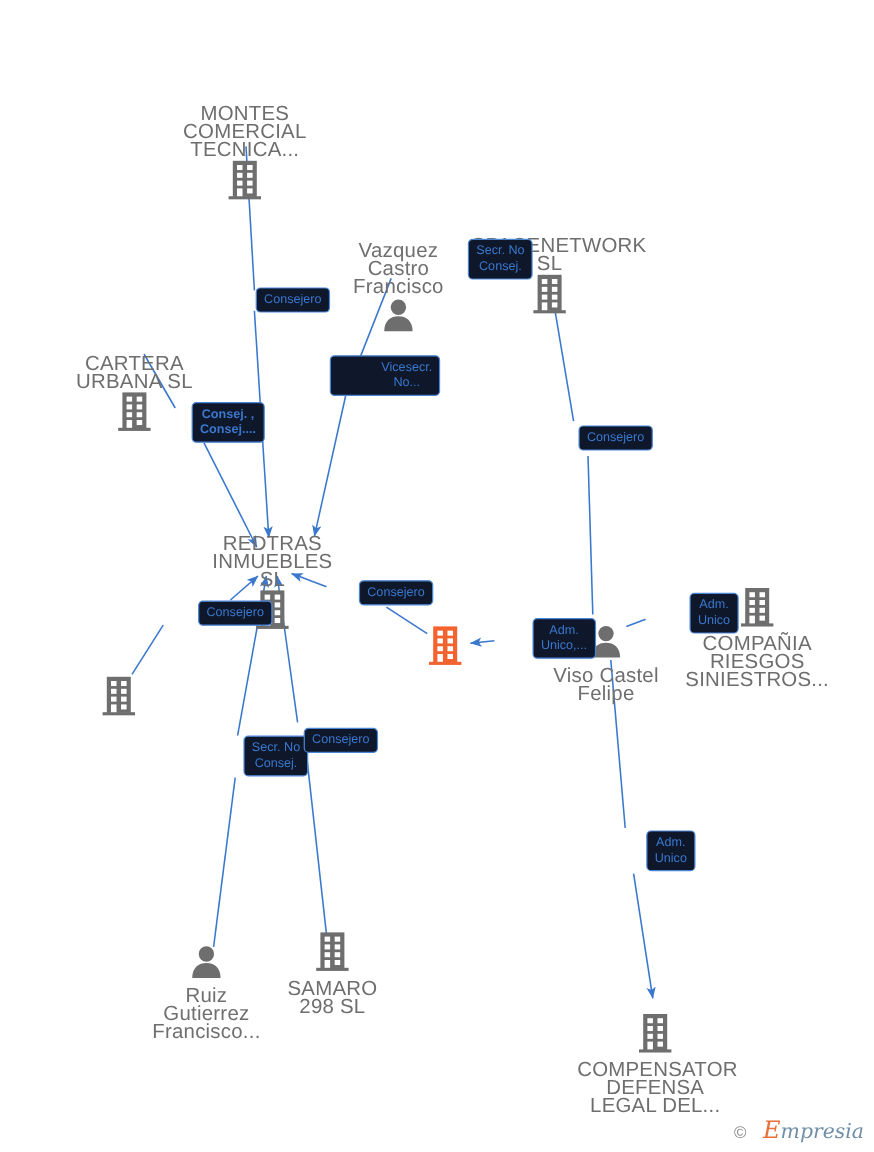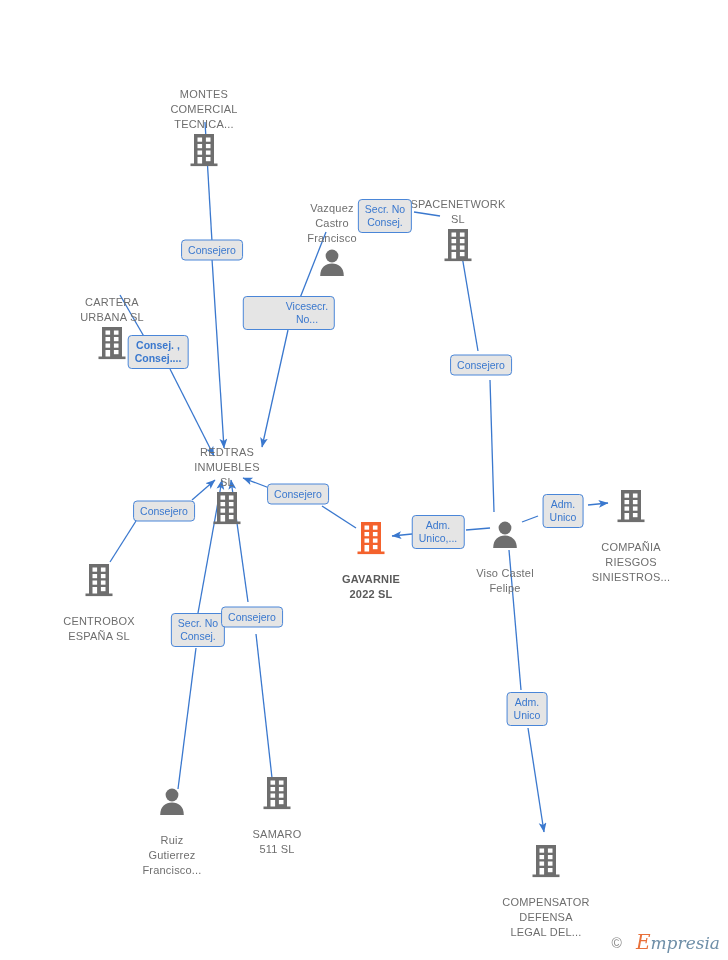--- a/index.html
+++ b/index.html
@@ -4,34 +4,35 @@
 <style>
   html,body{margin:0;padding:0;background:#ffffff;}
   body{
     width:728px;height:960px;position:relative;overflow:hidden;
     font-family:"Liberation Sans", sans-serif;
   }
   #graph{position:absolute;left:0;top:0;width:728px;height:960px;}
   .node{position:absolute;transform:translateX(-50%);text-align:center;width:130px;}
   .node .glyph{display:block;margin:0 auto;}
   .node .caption{
-    display:block;font-size:11px;line-height:15px;color:#6f6f6f;
+    display:block;font-size:17px;line-height:15px;color:#6f6f6f;
     letter-spacing:.2px;white-space:pre-line;
   }
   .node.company .caption{color:#6e6e6e;}
   .node.highlight .caption{color:#5a5a5a;font-weight:bold;}
   .cap-above .caption{margin-bottom:1px;}
-  .cap-below .caption{margin-top:13px;}
+  .cap-below .caption{margin-top:1px;}
 
   .edge-label{
     position:absolute;transform:translate(-50%,-50%);
-    border:1px solid #4a86d8;border-radius:4px;background:#e5e5e5;
+    border:1px solid #4a86d8;border-radius:4px;background:#0f172a;
     color:#3a78ce;font-size:10.5px;line-height:13px;
     padding:3px 6px;text-align:center;white-space:pre-line;
     box-sizing:border-box;
+    margin-left:32px;
   }
   .watermark{
     position:absolute;right:8px;bottom:8px;display:flex;align-items:center;gap:4px;
   }
   .watermark .copy{color:#8a8a8a;font-size:14px;line-height:14px;}
   .watermark .brand{
     color:#6f8fa8;font-size:17px;line-height:17px;
     font-family:"DejaVu Serif", serif;font-style:italic;margin-left:10px;
   }
   .watermark .brand .e{color:#e8703a;font-size:20px;}
@@ -166,22 +167,20 @@
           <rect x="1.5" y="30.5" width="27" height="2.6" fill="#f4622d"></rect>
           <rect x="8.5" y="4.5" width="4.6" height="4.2" fill="#fff"></rect>
           <rect x="16.9" y="4.5" width="4.6" height="4.2" fill="#fff"></rect>
           <rect x="8.5" y="11" width="4.6" height="4.2" fill="#fff"></rect>
           <rect x="16.9" y="11" width="4.6" height="4.2" fill="#fff"></rect>
           <rect x="8.5" y="17.5" width="4.6" height="4.2" fill="#fff"></rect>
           <rect x="16.9" y="17.5" width="4.6" height="4.2" fill="#fff"></rect>
           <rect x="8.5" y="24" width="4.6" height="6.5" fill="#fff"></rect>
           <rect x="16.9" y="24" width="4.6" height="4.2" fill="#fff"></rect>
         </svg></span>
-      <span class="caption">GAVARNIE
-2022  SL</span>
     </div>
     <div class="node person cap-below" style="left: 505px; top: 519px;">
       <span class="glyph"><svg width="30" height="30" viewBox="0 0 30 30" xmlns="http://www.w3.org/2000/svg">
           <circle cx="15" cy="9" r="6.4" fill="#6e6e6e"></circle>
           <path d="M3.2,29 C3.2,20.4 8.5,16.6 15,16.6 C21.5,16.6 26.8,20.4 26.8,29 Z" fill="#6e6e6e"></path>
         </svg></span>
       <span class="caption">Viso Castel
 Felipe</span>
     </div>
     <div class="node company cap-below" style="left: 631px; top: 489px;">
@@ -207,22 +206,20 @@
           <rect x="1.5" y="30.5" width="27" height="2.6" fill="#6e6e6e"></rect>
           <rect x="8.5" y="4.5" width="4.6" height="4.2" fill="#fff"></rect>
           <rect x="16.9" y="4.5" width="4.6" height="4.2" fill="#fff"></rect>
           <rect x="8.5" y="11" width="4.6" height="4.2" fill="#fff"></rect>
           <rect x="16.9" y="11" width="4.6" height="4.2" fill="#fff"></rect>
           <rect x="8.5" y="17.5" width="4.6" height="4.2" fill="#fff"></rect>
           <rect x="16.9" y="17.5" width="4.6" height="4.2" fill="#fff"></rect>
           <rect x="8.5" y="24" width="4.6" height="6.5" fill="#fff"></rect>
           <rect x="16.9" y="24" width="4.6" height="4.2" fill="#fff"></rect>
         </svg></span>
-      <span class="caption">CENTROBOX
-ESPAÑA  SL</span>
     </div>
     <div class="node person cap-below" style="left: 172px; top: 786px;">
       <span class="glyph"><svg width="30" height="30" viewBox="0 0 30 30" xmlns="http://www.w3.org/2000/svg">
           <circle cx="15" cy="9" r="6.4" fill="#6e6e6e"></circle>
           <path d="M3.2,29 C3.2,20.4 8.5,16.6 15,16.6 C21.5,16.6 26.8,20.4 26.8,29 Z" fill="#6e6e6e"></path>
         </svg></span>
       <span class="caption">Ruiz
 Gutierrez
 Francisco...</span>
     </div>
@@ -233,21 +230,21 @@
           <rect x="8.5" y="4.5" width="4.6" height="4.2" fill="#fff"></rect>
           <rect x="16.9" y="4.5" width="4.6" height="4.2" fill="#fff"></rect>
           <rect x="8.5" y="11" width="4.6" height="4.2" fill="#fff"></rect>
           <rect x="16.9" y="11" width="4.6" height="4.2" fill="#fff"></rect>
           <rect x="8.5" y="17.5" width="4.6" height="4.2" fill="#fff"></rect>
           <rect x="16.9" y="17.5" width="4.6" height="4.2" fill="#fff"></rect>
           <rect x="8.5" y="24" width="4.6" height="6.5" fill="#fff"></rect>
           <rect x="16.9" y="24" width="4.6" height="4.2" fill="#fff"></rect>
         </svg></span>
       <span class="caption">SAMARO
-511 SL</span>
+298 SL</span>
     </div>
     <div class="node company cap-below" style="left: 546px; top: 844px;">
       <span class="glyph"><svg width="30" height="34" viewBox="0 0 30 34" xmlns="http://www.w3.org/2000/svg">
           <rect x="5" y="1" width="20" height="30" fill="#6e6e6e"></rect>
           <rect x="1.5" y="30.5" width="27" height="2.6" fill="#6e6e6e"></rect>
           <rect x="8.5" y="4.5" width="4.6" height="4.2" fill="#fff"></rect>
           <rect x="16.9" y="4.5" width="4.6" height="4.2" fill="#fff"></rect>
           <rect x="8.5" y="11" width="4.6" height="4.2" fill="#fff"></rect>
           <rect x="16.9" y="11" width="4.6" height="4.2" fill="#fff"></rect>
           <rect x="8.5" y="17.5" width="4.6" height="4.2" fill="#fff"></rect>

